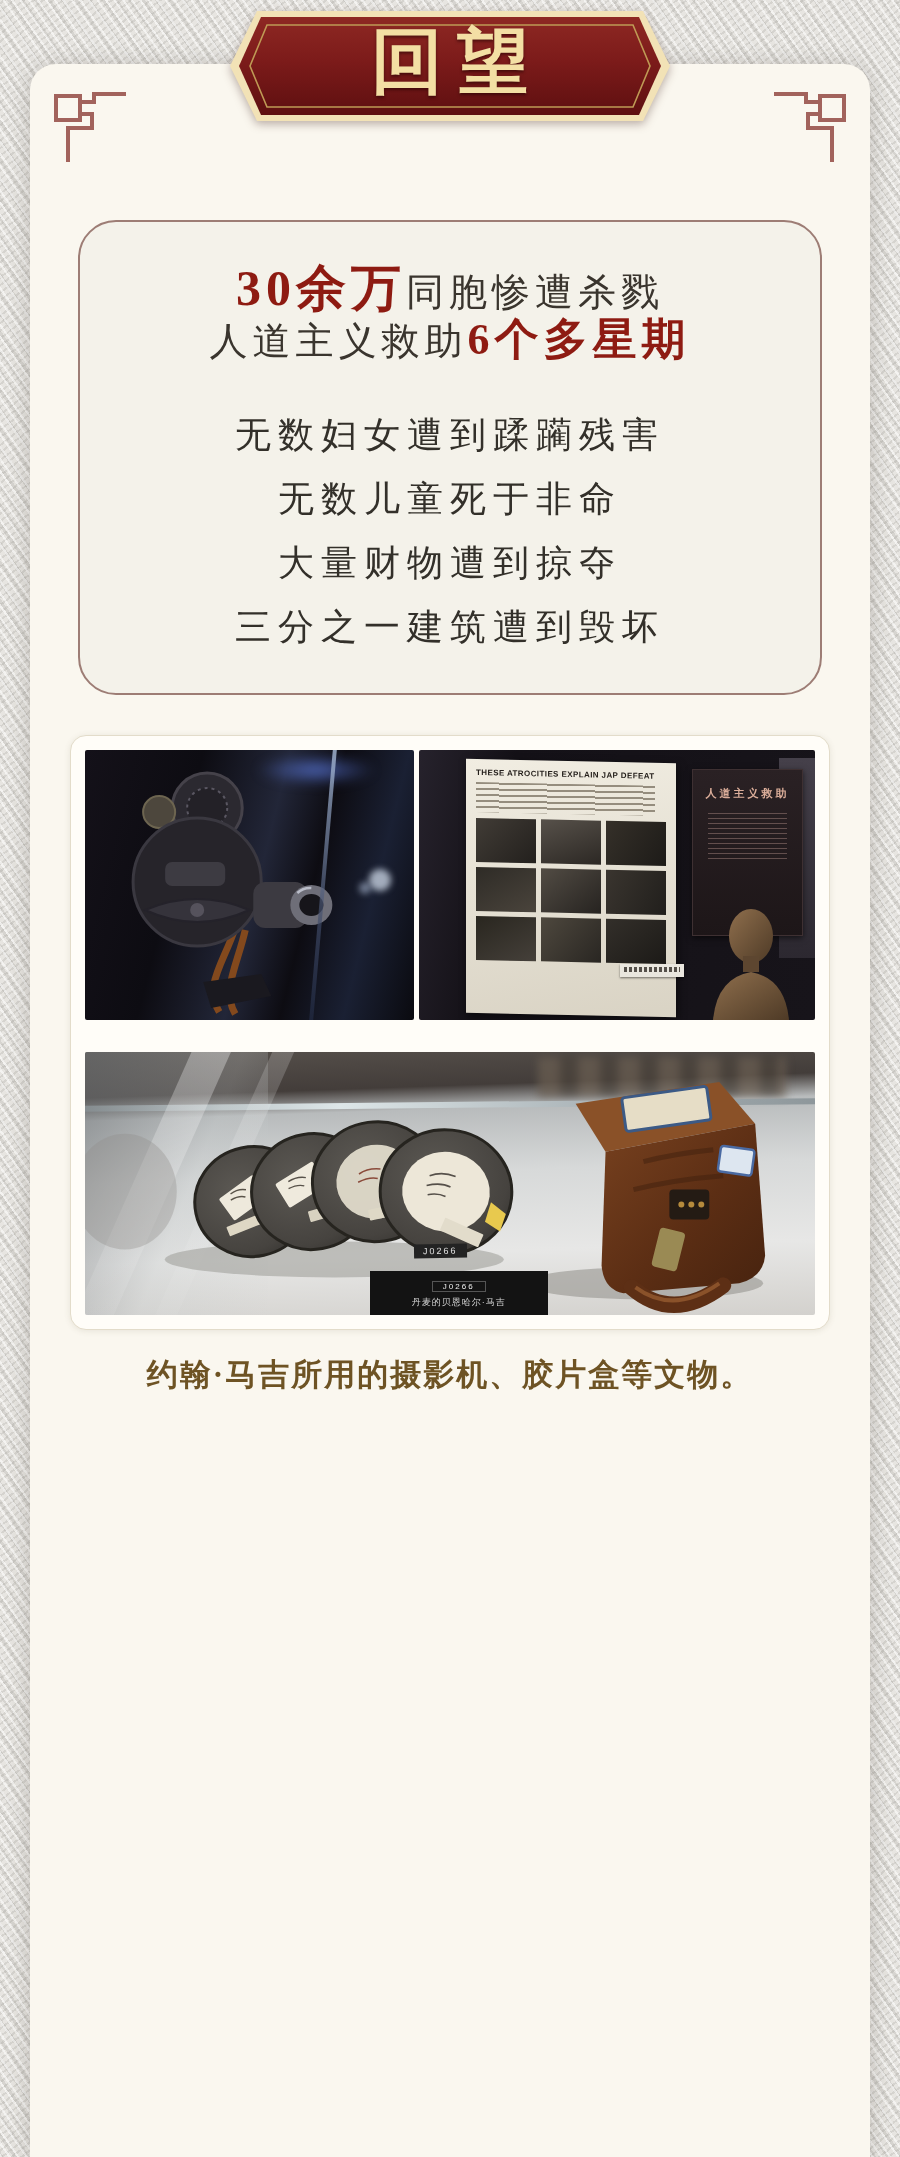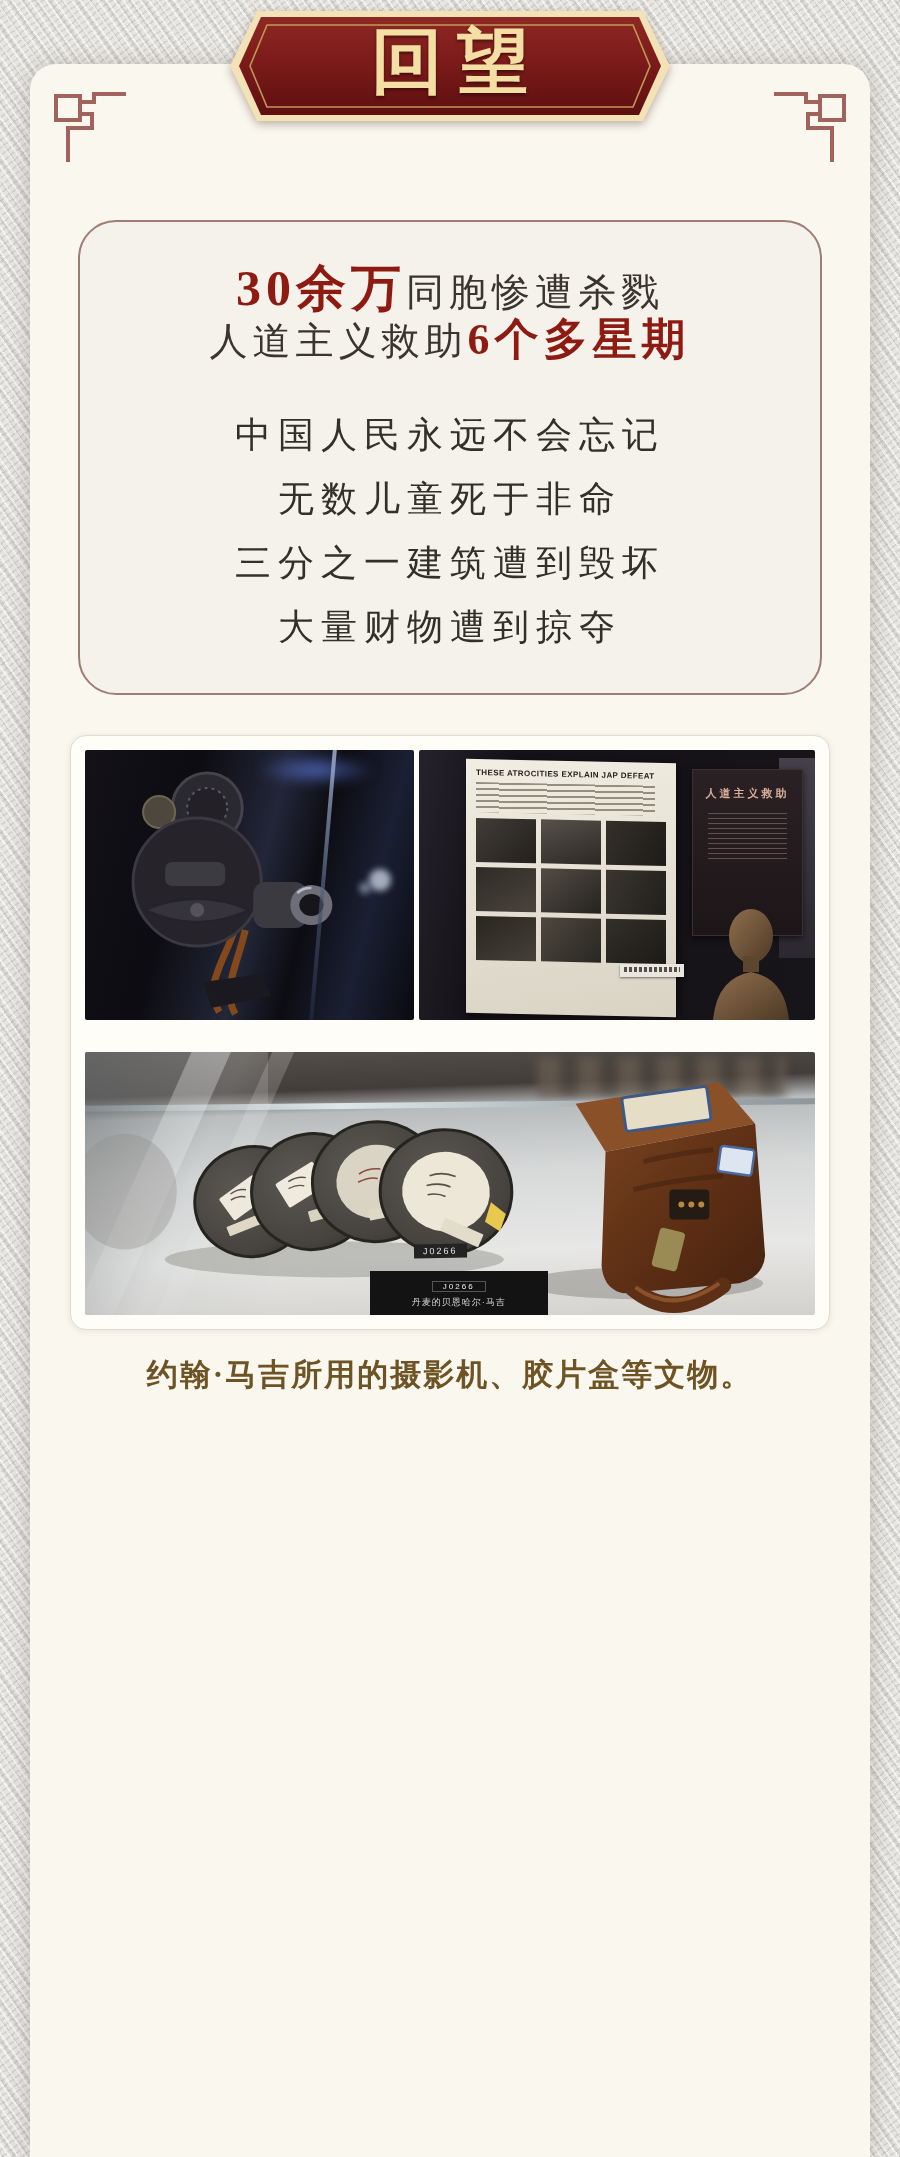--- a/index.html
+++ b/index.html
@@ -143,24 +143,24 @@
 
 
     <div class="stats-box">
       <div class="stat-line">
         <span class="stat-num big">30余万</span><span>同胞惨遭杀戮</span>
       </div>
       <div class="stat-line">
         <span>人道主义救助</span><span class="stat-num mid">6个多星期</span>
       </div>
       <div class="stats-gap"></div>
-      <div class="fact-line">中国人民永远不会忘记</div>
+      <div class="fact-line">无数妇女遭到蹂躏残害</div>
       <div class="fact-line">无数儿童死于非命</div>
+      <div class="fact-line">大量财物遭到掠夺</div>
       <div class="fact-line">三分之一建筑遭到毁坏</div>
-      <div class="fact-line">大量财物遭到掠夺</div>
     </div>
 
 
     <div class="photo-card">
       <div class="photo-row">
 
         <div class="photo photo-camera">
           <div class="glow"></div>
           <svg width="100%" height="100%" viewBox="0 0 328 270" preserveAspectRatio="none">
 

